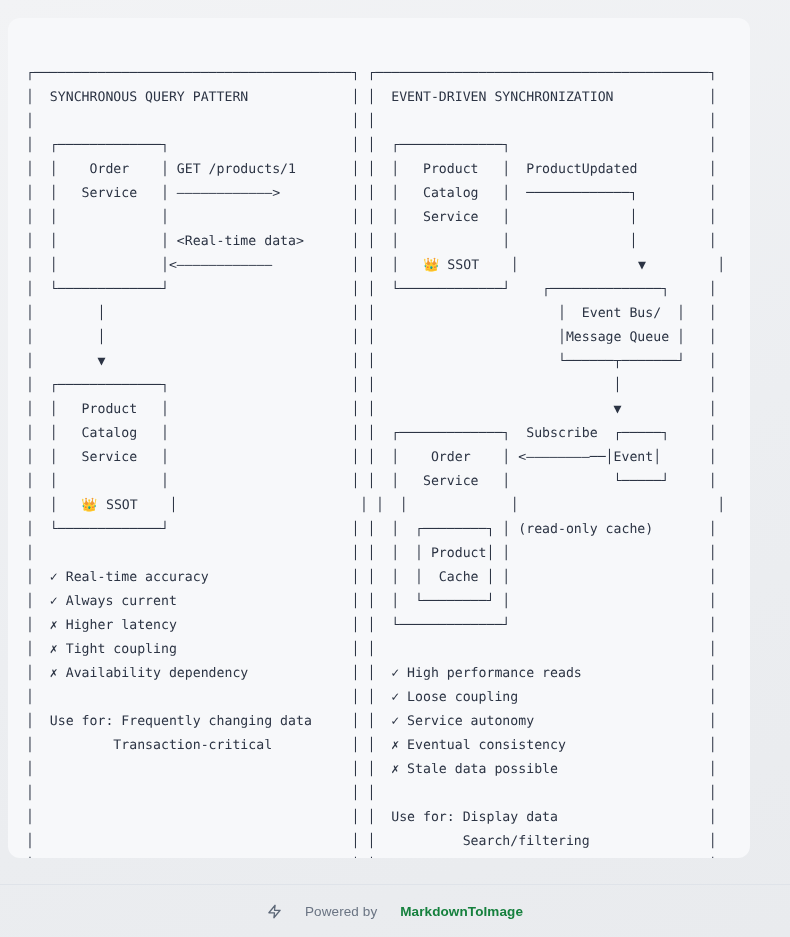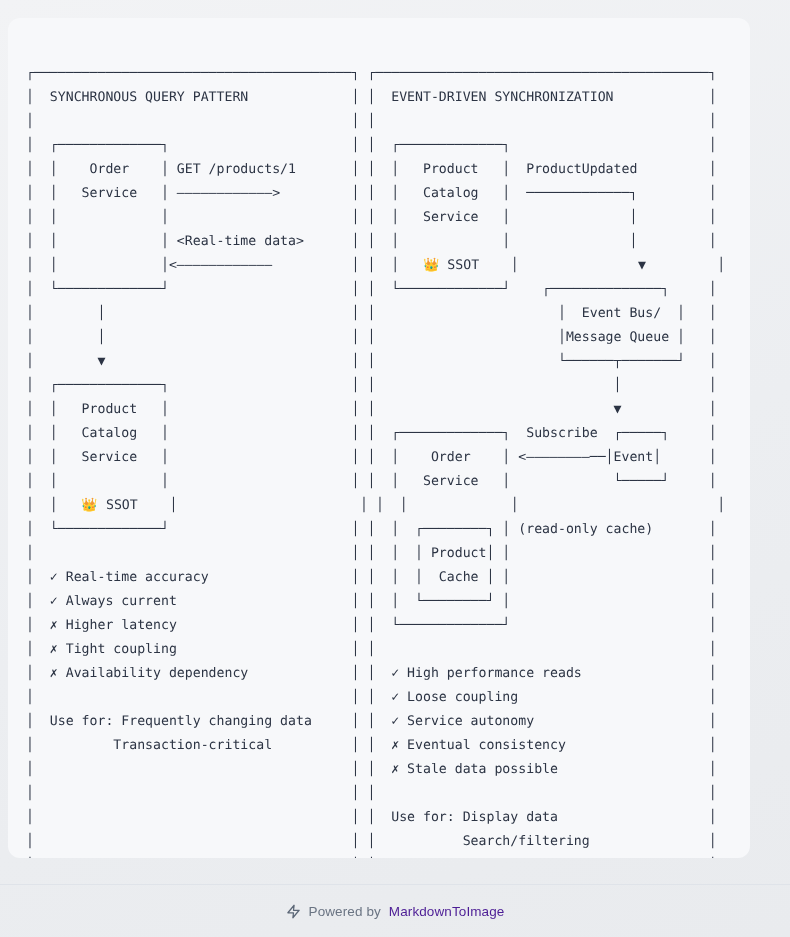--- a/index.html
+++ b/index.html
@@ -76,39 +76,39 @@
     width: 790px;
     height: 53px;
     border-top: 1px solid #dfe3e9;
     display: flex;
     align-items: center;
     justify-content: center;
   }
   .footer-inner {
     display: flex;
     align-items: center;
-    gap: 8px;
+    gap: 23px;
     font-size: 13.5px;
   }
   .bolt-icon {
     width: 15px;
     height: 15px;
     display: block;
     color: #5b6676;
     flex: 0 0 auto;
   }
   .bolt-icon svg { display: block; width: 15px; height: 15px; }
   .powered-by {
     color: #6a7483;
     font-weight: 400;
     letter-spacing: .1px;
   }
   .brand {
-    color: #4c1d95;
-    font-weight: 400;
+    color: #15803d;
+    font-weight: 700;
     letter-spacing: .1px;
     text-align: center;
   }
 </style>
 </head>
 <body>
 
 <div class="page">
 
   <div class="card">

